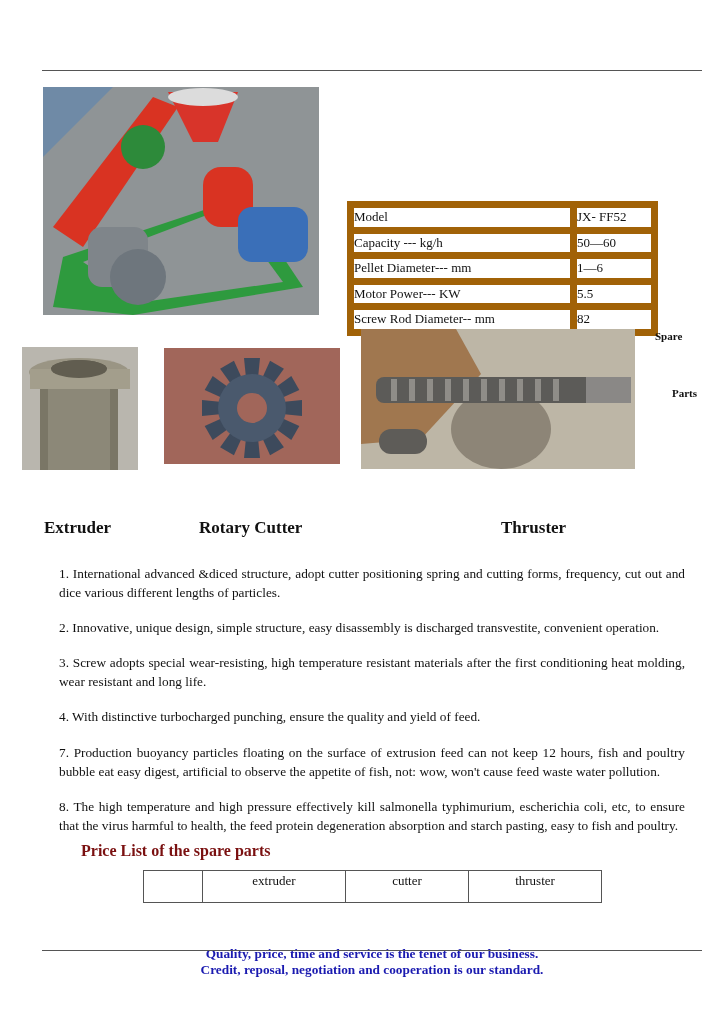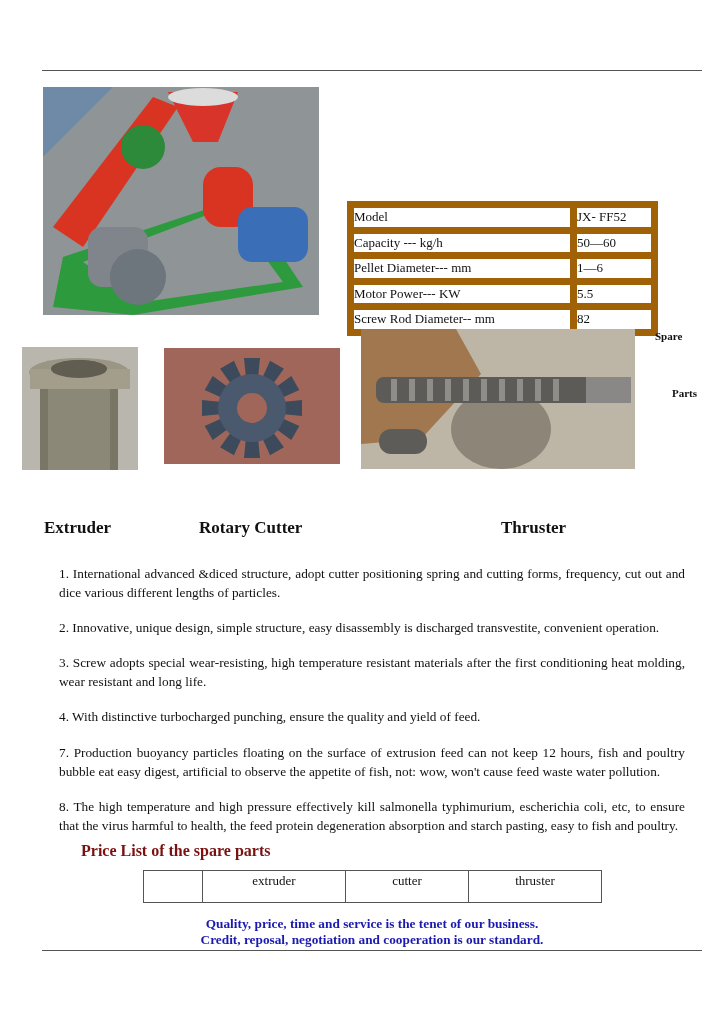--- a/index.html
+++ b/index.html
@@ -20,21 +20,21 @@
   .features { position: absolute; left: 43px; top: 548px; width: 658px; font-size: 13.3px;
               line-height: 19.1px; text-align: justify; }
   .features p { margin: 16px; }
 
   .price-title { position: absolute; left: 43px; top: 842px; font-weight: bold; font-size: 16px; color: #7a1010; margin-left: 38px; }
   table.price { position: absolute; left: 143px; top: 870px; width: 459px; border-collapse: collapse; font-size: 13px; }
   table.price td { border: 1px solid #555; height: 31px; padding: 0; text-align: center; vertical-align: top;
                    line-height: 20px; }
 
   .slogan { position: absolute; left: 42px; width: 660px; text-align: center; font-weight: bold;
-            font-size: 13.3px; color: #1a1ab0; }
+            font-size: 13.3px; color: #1a1ab0; margin-top: 30px; }
 </style>
 </head>
 <body>
 
 <div class="rule" style="top:70px;"></div>
 
 <div class="photo" style="left:43px;top:87px;width:276px;height:228px;">
   <svg viewBox="0 0 276 228" preserveAspectRatio="none">
     <rect width="276" height="228" fill="#8f9496"></rect>
     <path d="M0 0 L70 0 L0 70 Z" fill="#6f8aa6"></path>

